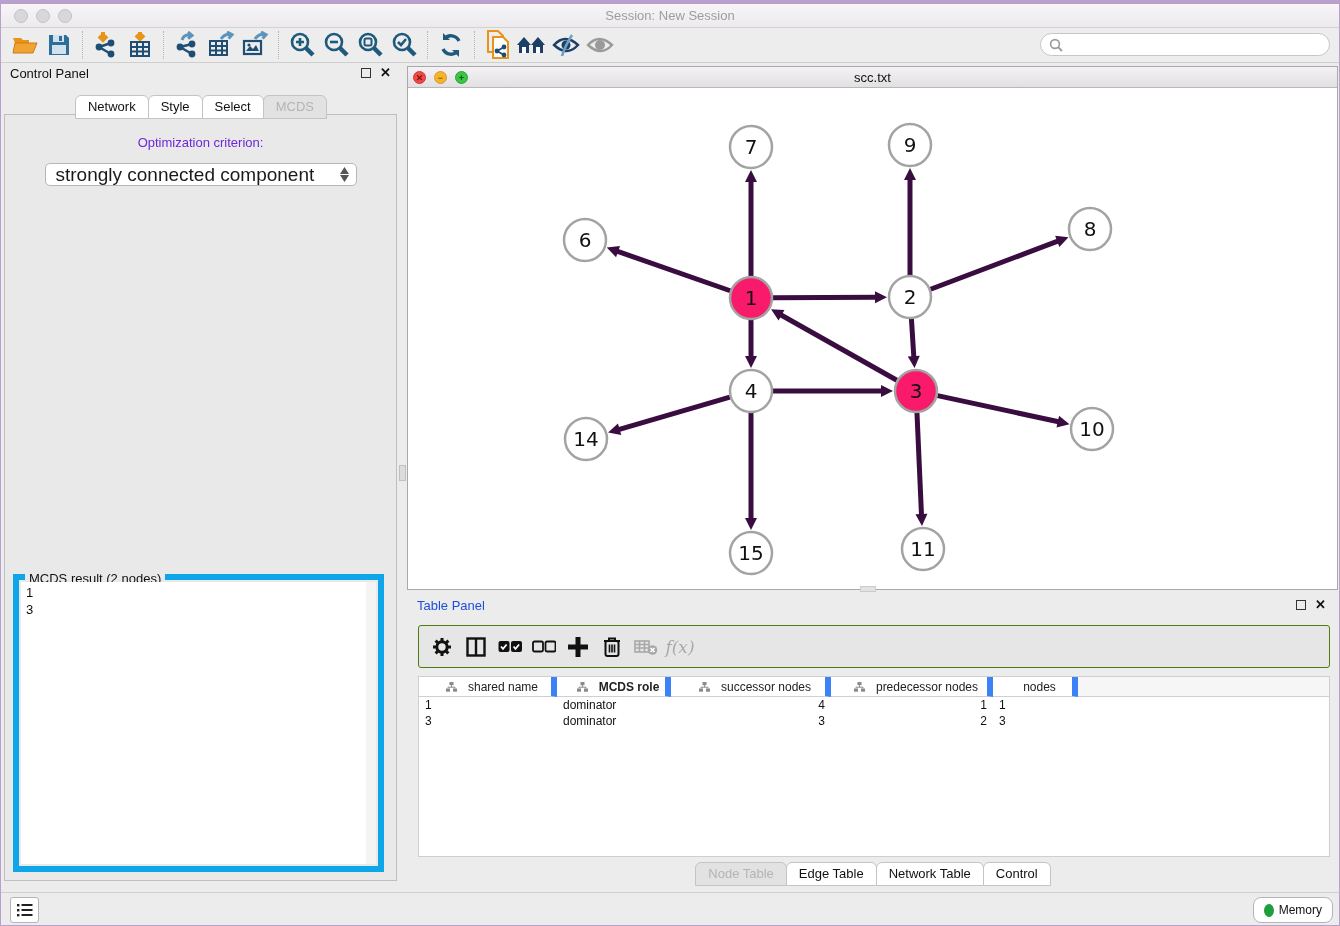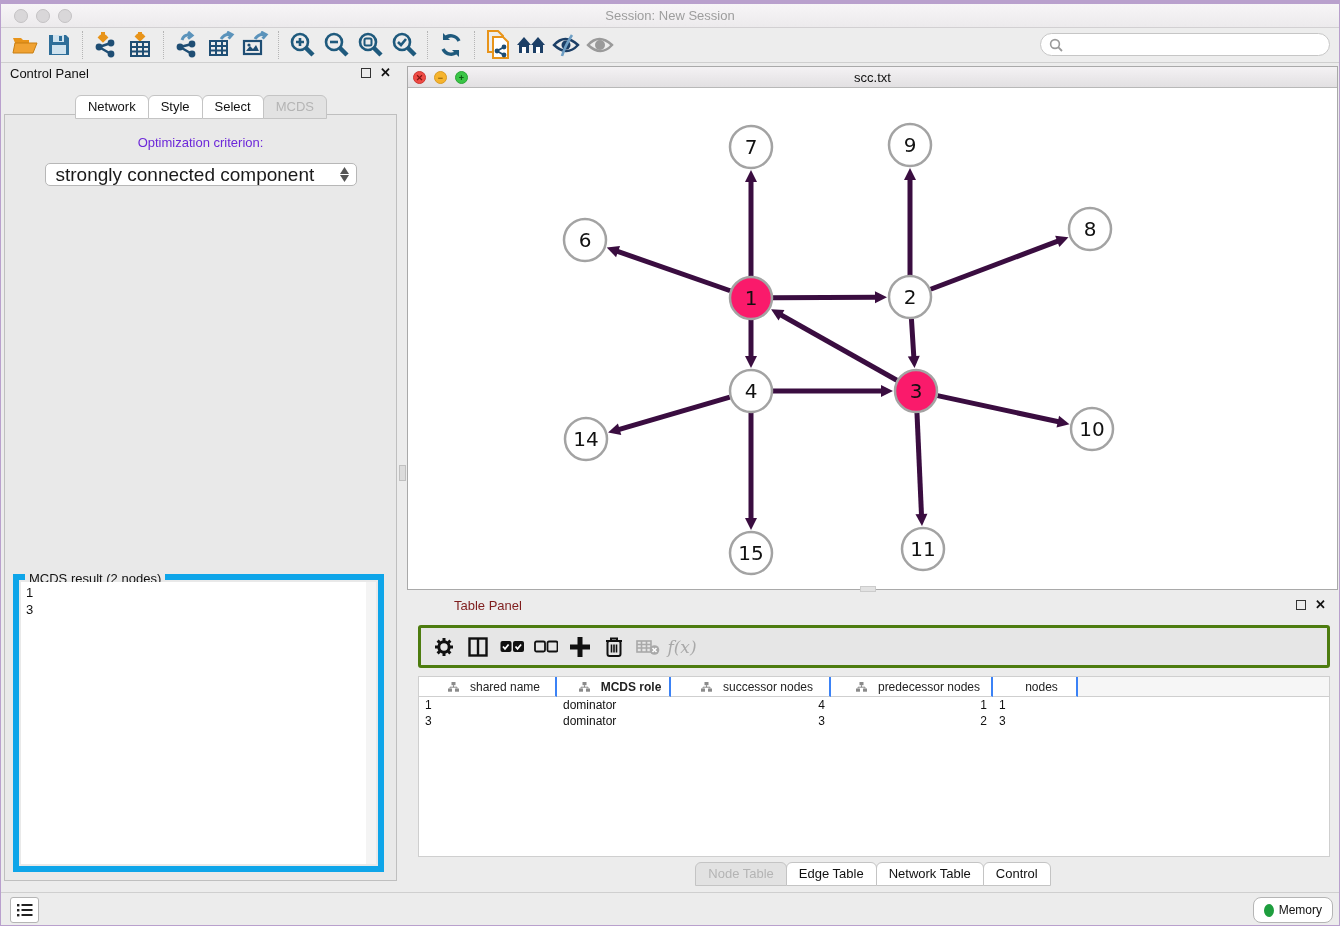--- a/index.html
+++ b/index.html
@@ -47,27 +47,27 @@
   .net-title { position:absolute; top:3px; left:0; right:0; text-align:center; font-size:13px; color:#111; }
   .traffic { position:absolute; top:4px; width:13px; height:13px; border-radius:50%; font-size:9px; font-weight:bold; text-align:center; line-height:12px; }
   .t-red { left:5px; background:#ef4a45; border:1px solid #ca3832; color:#7c1410; }
   .t-yellow { left:26px; background:#f6b42e; border:1px solid #d99b24; color:#8a5d05; }
   .t-green { left:47px; background:#3ac546; border:1px solid #2ba437; color:#0b5c13; }
   .net-canvas { position:absolute; top:21px; left:0; right:0; bottom:0; background:#fff; }
   .bottom-grip { position:absolute; left:860px; top:586px; width:16px; height:6px; background:#e2e2e2; border:1px solid #cccccc; z-index:5; }
 
   
   .table-panel { position:absolute; left:407px; top:595px; width:931px; height:297px; background:#ececec; }
-  .tp-header { position:absolute; top:3px; left:10px; font-size:13px; color:#7f1d1d;margin-left:37px; }
-  .tp-toolbar { position:absolute; top:30px; left:11px; right:8px; height:43px; background:#e6e6e6; border:3px solid #4d7c0f; border-radius:3px; display:flex; align-items:center; padding-left:8px; gap:4px; }
+  .tp-header { position:absolute; top:3px; left:10px; font-size:13px; color:#1d4ed8; }
+  .tp-toolbar { position:absolute; top:30px; left:11px; right:8px; height:43px; background:#e6e6e6; border:1px solid #4d7c0f; border-radius:3px; display:flex; align-items:center; padding-left:8px; gap:4px; }
   .tpb { width:30px; height:30px; display:flex; align-items:center; justify-content:center; }
   .fx { font-family:"DejaVu Serif",serif; font-style:italic; font-size:17px; color:#a9a9a9; }
   .tp-table { position:absolute; top:81px; left:11px; right:8px; bottom:35px; background:#fff; border:1px solid #cfcfcf; overflow:hidden; }
   .thead { display:flex; height:20px; background:#fbfbfb; }
-  .th { display:flex; align-items:center; justify-content:center; gap:11px; font-size:12px; color:#222; border-right:2px solid #3b82f6; border-bottom:1px solid #cfcfcf; background:#fff; position:relative;padding-left:14px; }
+  .th { display:flex; align-items:center; justify-content:center; gap:11px; font-size:12px; color:#222; border-right:6px solid #3b82f6; border-bottom:1px solid #cfcfcf; background:#fff; position:relative;padding-left:14px; }
   .th-fill { flex:1; border-bottom:1px solid #cfcfcf; background:#f6f6f6; }
   .tr { display:flex; height:16px; font-size:12px; color:#111; }
   .td { padding:0 6px; display:flex; align-items:center; }
   .tp-tabs { position:absolute; bottom:6px; left:0; width:100%; display:flex; justify-content:center; }
 
   
   .statusbar { position:absolute; left:0; right:0; bottom:0; height:34px; background:#ececec; border-top:1px solid #cfcfcf; }
   .list-btn { position:absolute; left:10px; top:4px; width:29px; height:26px; background:#fff; border:1px solid #b5b5b5; border-radius:3px; display:flex; align-items:center; justify-content:center; }
   .memory-btn { position:absolute; right:7px; top:4px; height:26px; background:#fff; border:1px solid #b5b5b5; border-radius:8px; display:flex; align-items:center; gap:5px; padding:0 10px; font-size:12px; color:#111; }
   .mem-dot { width:10px; height:13px; border-radius:50%; background:#1e9e3e; }

